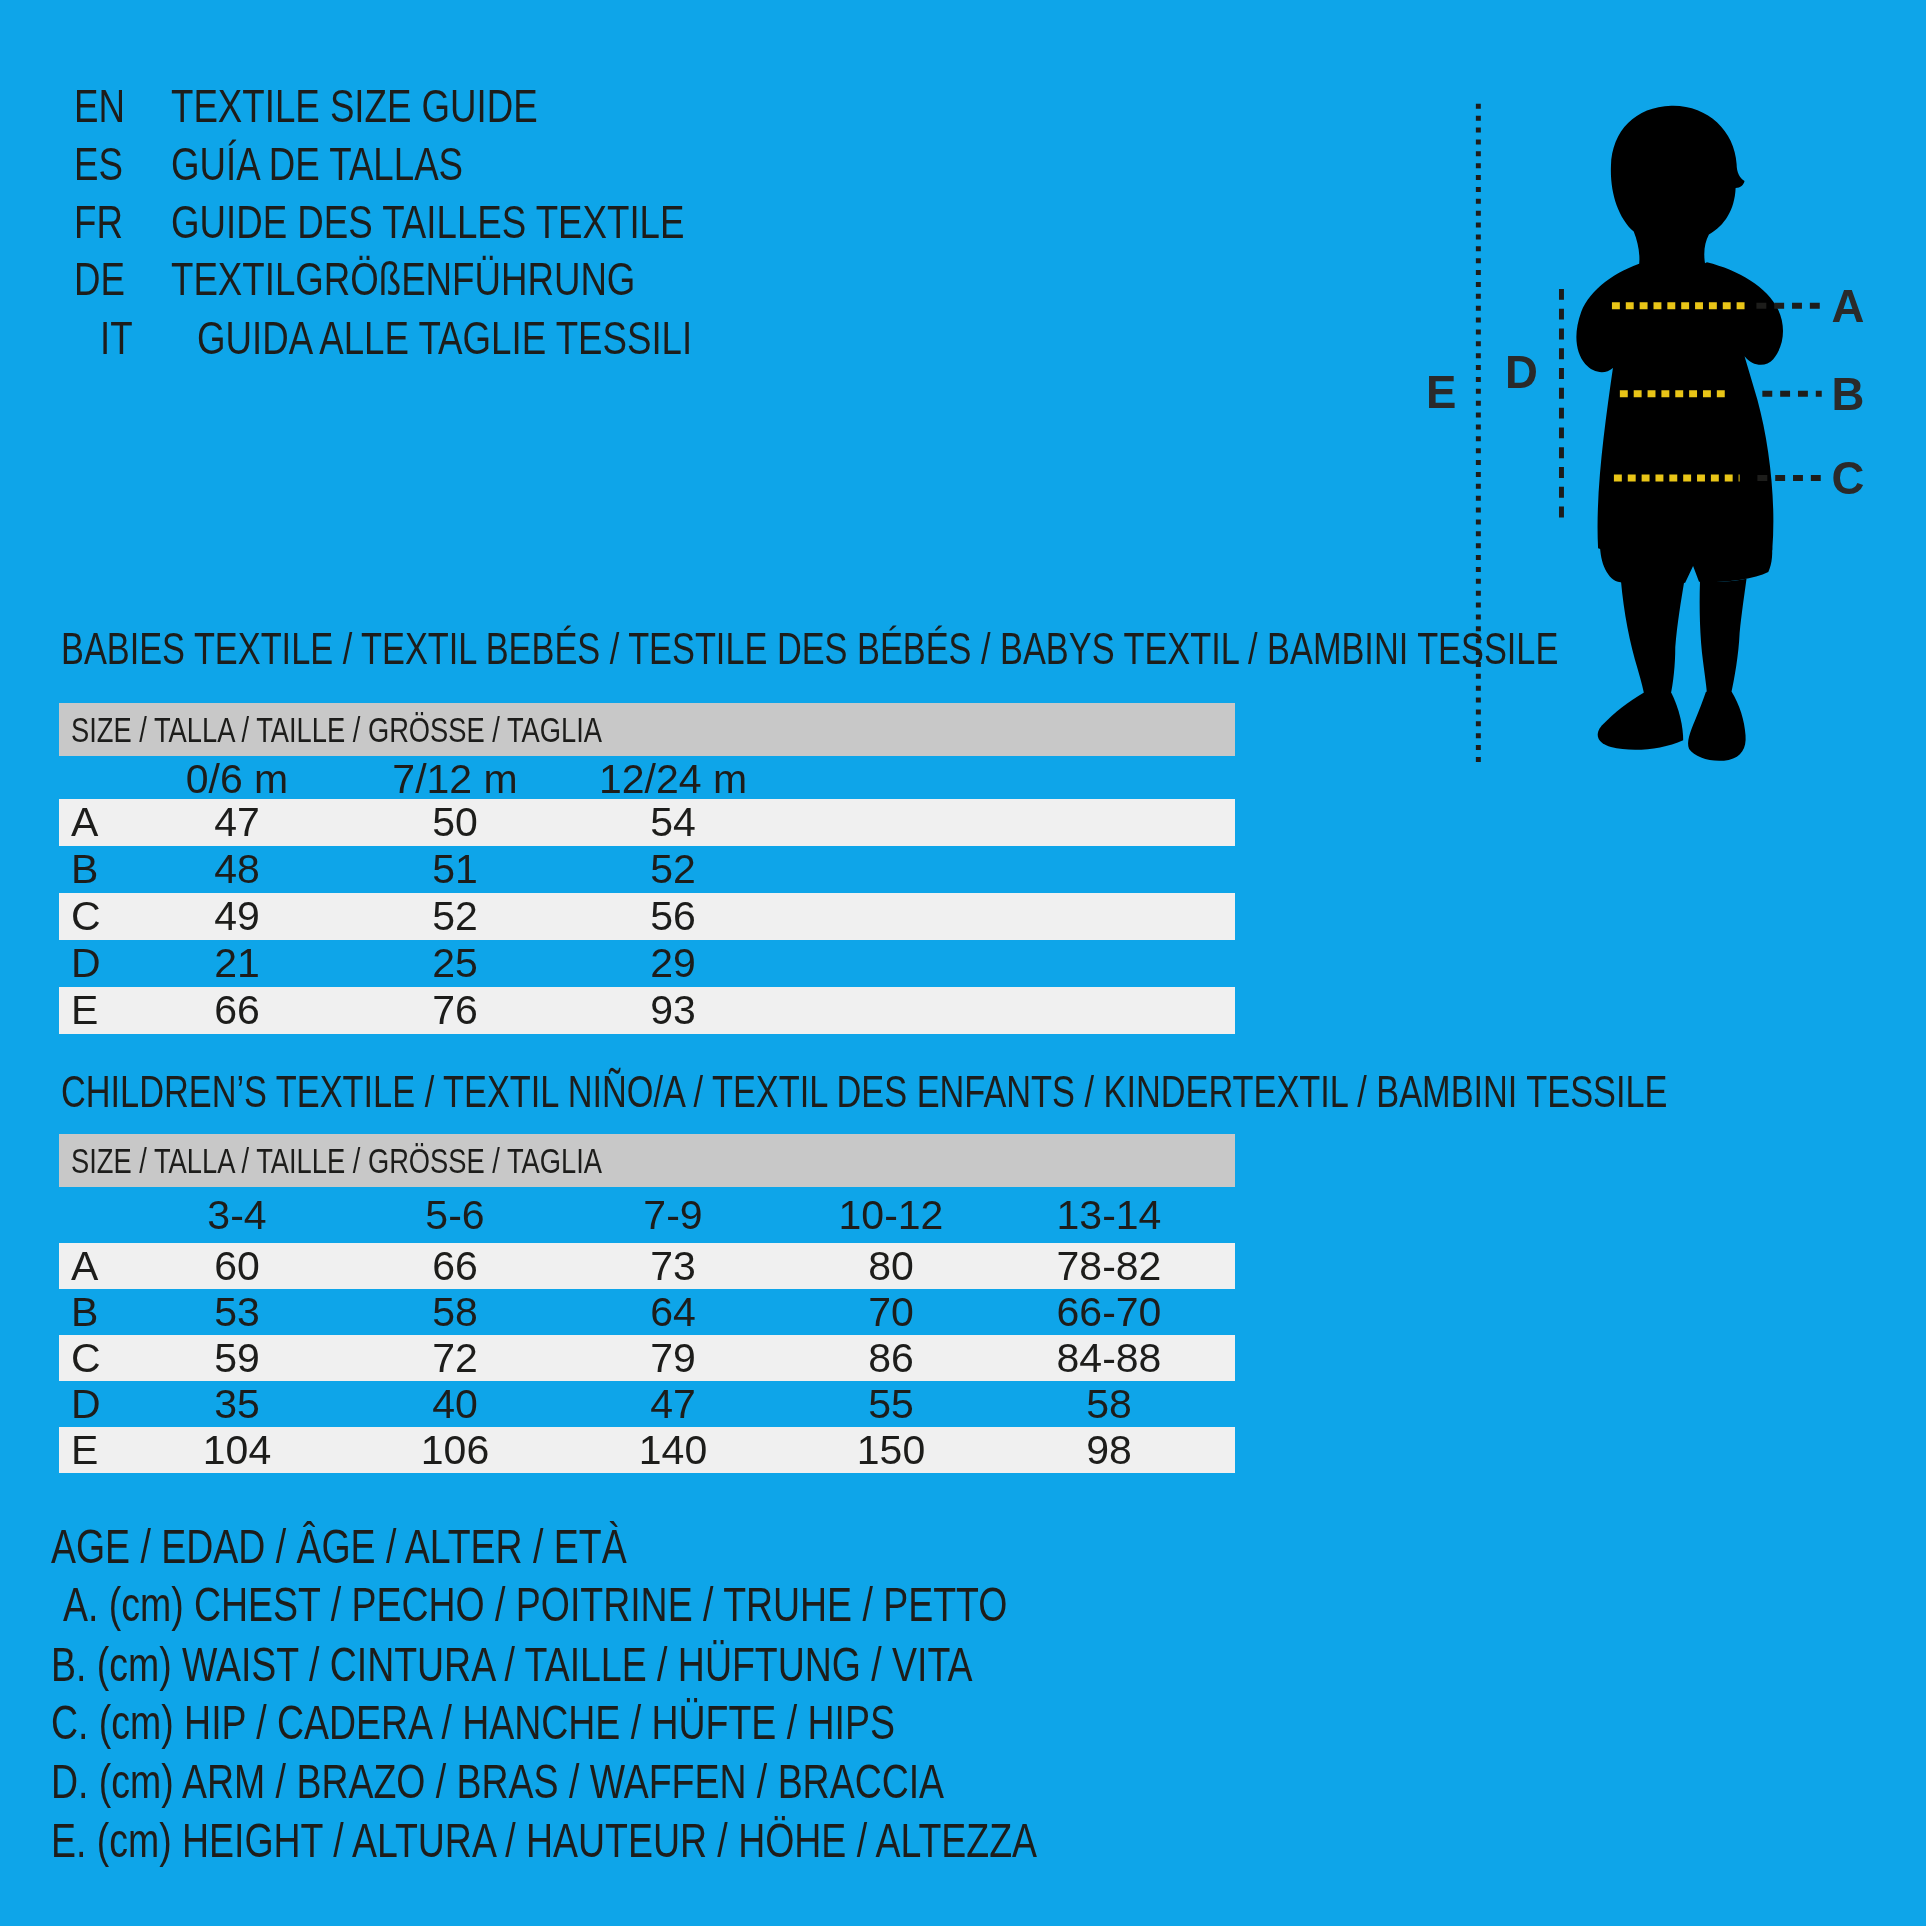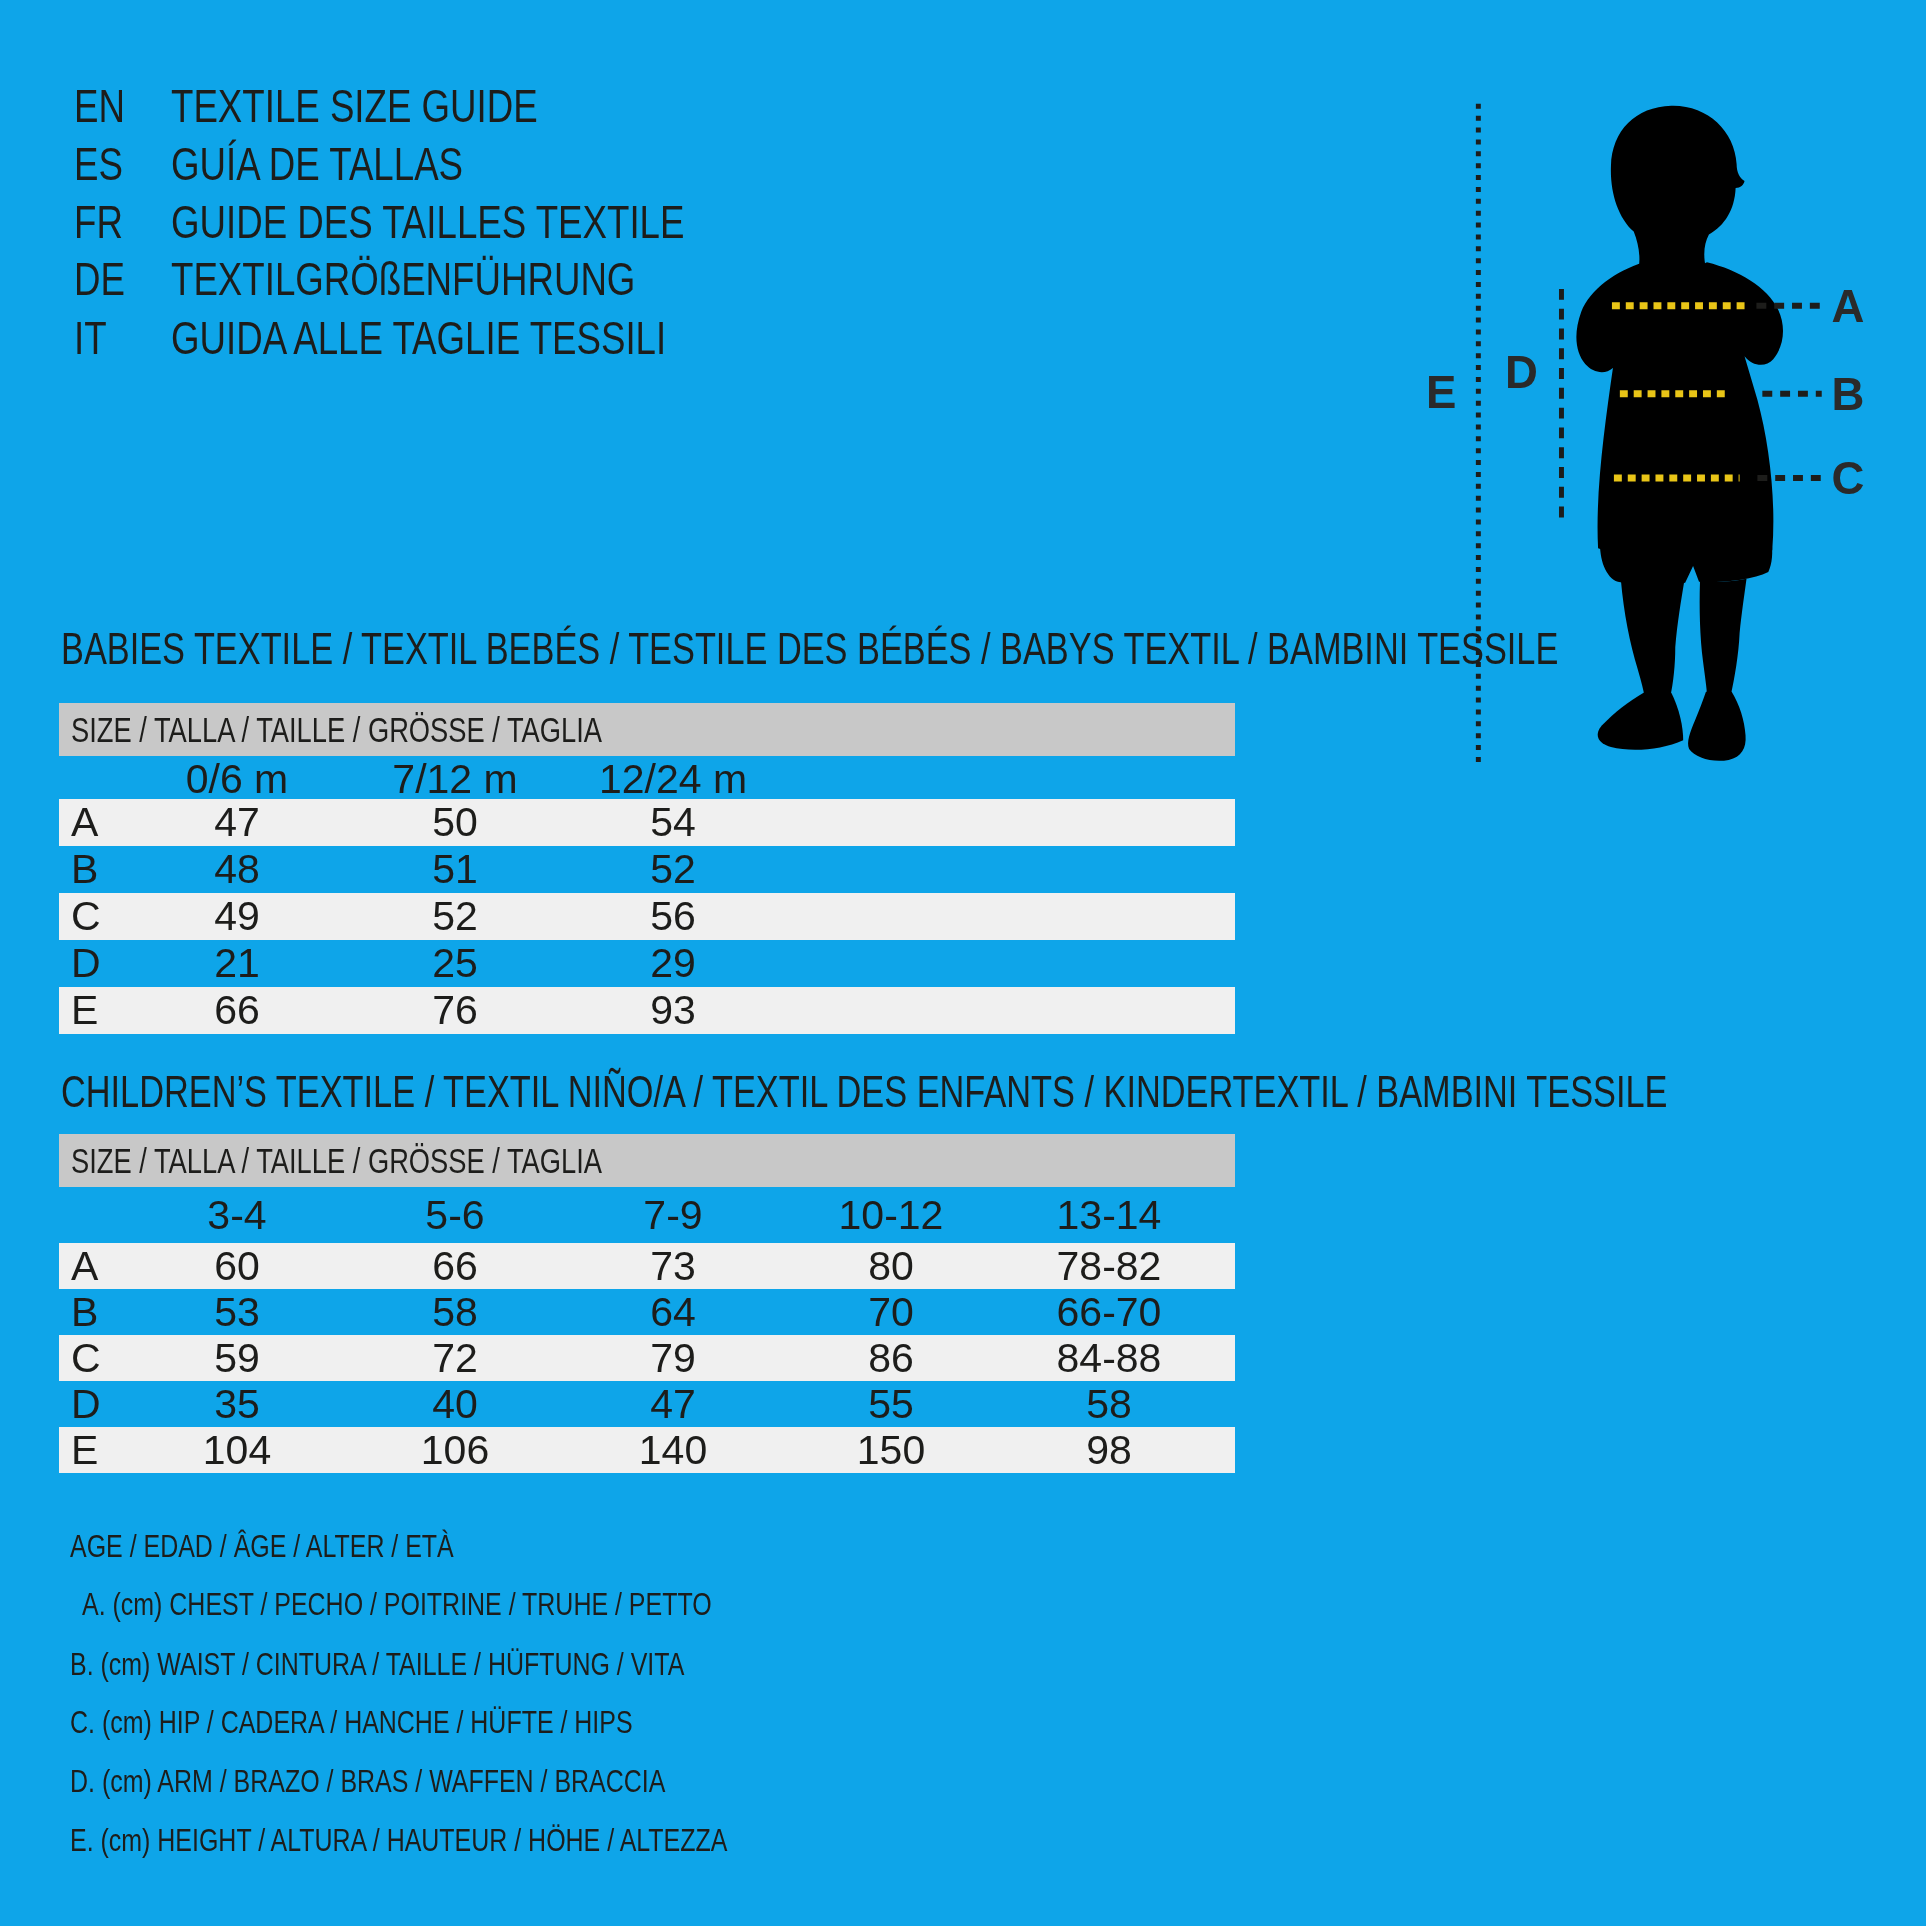--- a/index.html
+++ b/index.html
@@ -31,21 +31,21 @@
   .children .trow{grid-template-columns:69px 218px 218px 218px 218px 218px 1fr;}
   .thead{height:43px;}
   .drow{height:47px;}
   .children .thead{height:56px;}
   .children .drow{height:46px;}
   .stripe{background:#f0f0f0;}
   .cell{text-align:center;}
   .rowlab{text-align:left;padding-left:12px;}
 
   
-  .legend-line{left:70px;height:53px;line-height:53px;font-size:32px;}
+  .legend-line{left:51px;height:53px;line-height:53px;font-size:48px;}
 
   
   .figtext{font-family:"Liberation Sans","DejaVu Sans",sans-serif;font-weight:bold;font-size:46px;fill:#2a2a2a;}
 </style>
 </head>
 <body>
 
 <div id="page">
 
   <div class="abs" style="left:0;top:0;">
@@ -58,21 +58,21 @@
       <span class="lang-title"><span class="cond">GUÍA DE TALLAS</span></span>
     </div>
     <div class="abs lang-row" style="top:193px;">
       <span class="lang-code"><span class="cond">FR</span></span>
       <span class="lang-title"><span class="cond">GUIDE DES TAILLES TEXTILE</span></span>
     </div>
     <div class="abs lang-row" style="top:250px;">
       <span class="lang-code"><span class="cond">DE</span></span>
       <span class="lang-title"><span class="cond">TEXTILGRÖßENFÜHRUNG</span></span>
     </div>
-    <div class="abs lang-row" style="top:309px;">
+    <div class="abs lang-row" style="top:309px;margin-left:26px;">
       <span class="lang-code"><span class="cond">IT</span></span>
       <span class="lang-title"><span class="cond">GUIDA ALLE TAGLIE TESSILI</span></span>
     </div>
   </div>
 
   <svg class="abs" style="left:1416px;top:54px;" width="475" height="738" viewBox="1430 55 480 745">
 
     <line x1="1493" y1="105" x2="1493" y2="772" stroke="#1d1d1b" stroke-width="5" stroke-dasharray="5 7"></line>
 
     <line x1="1577" y1="292" x2="1577" y2="532" stroke="#1d1d1b" stroke-width="5" stroke-dasharray="11 9"></line>

